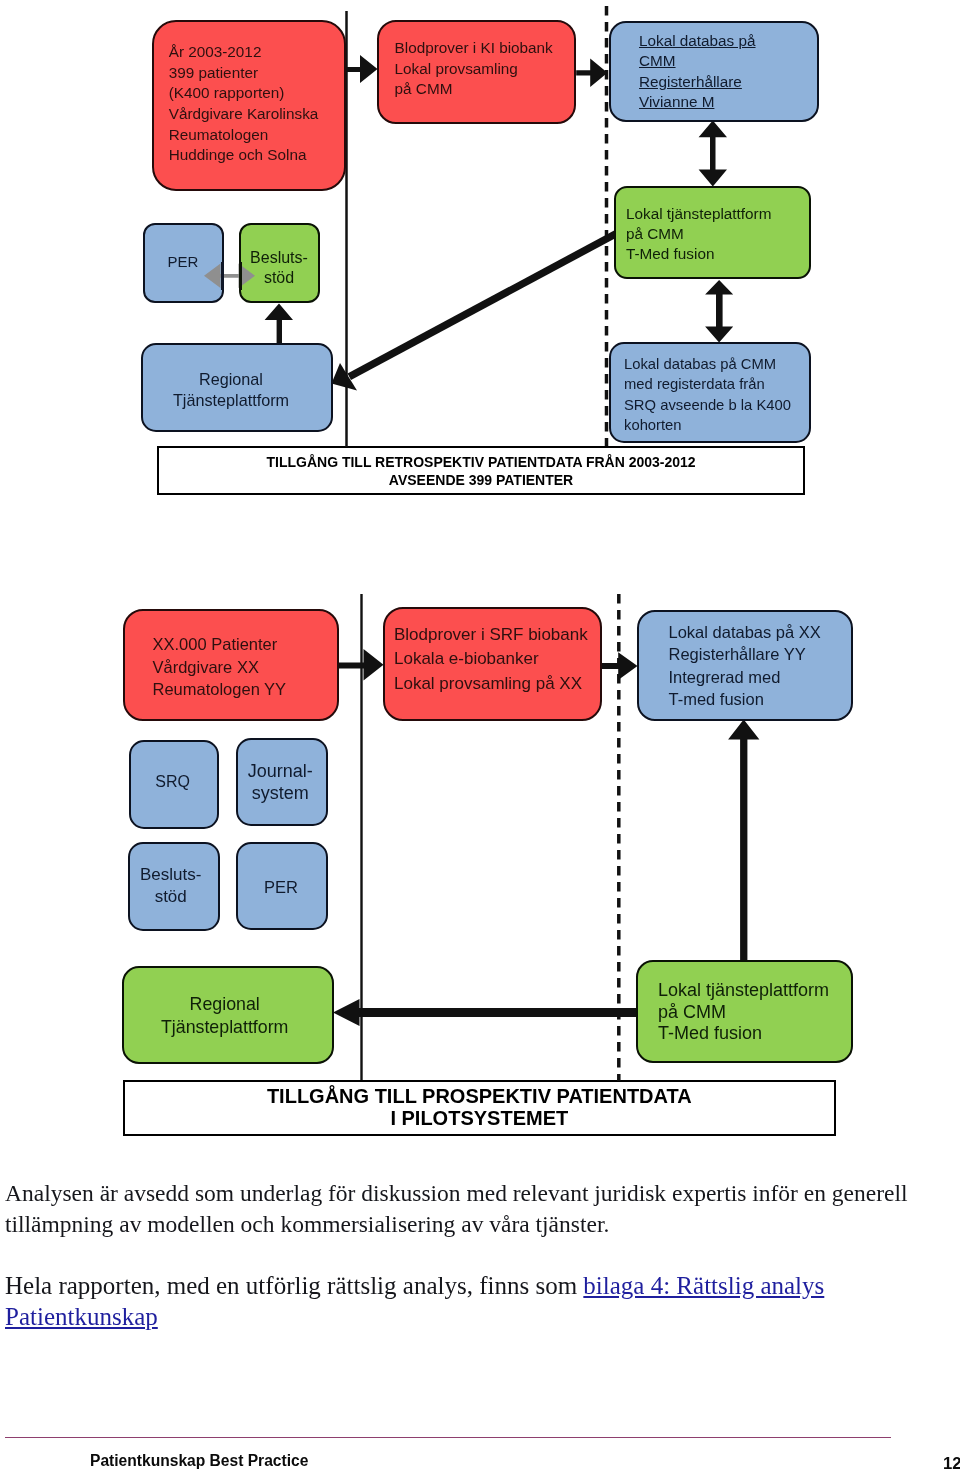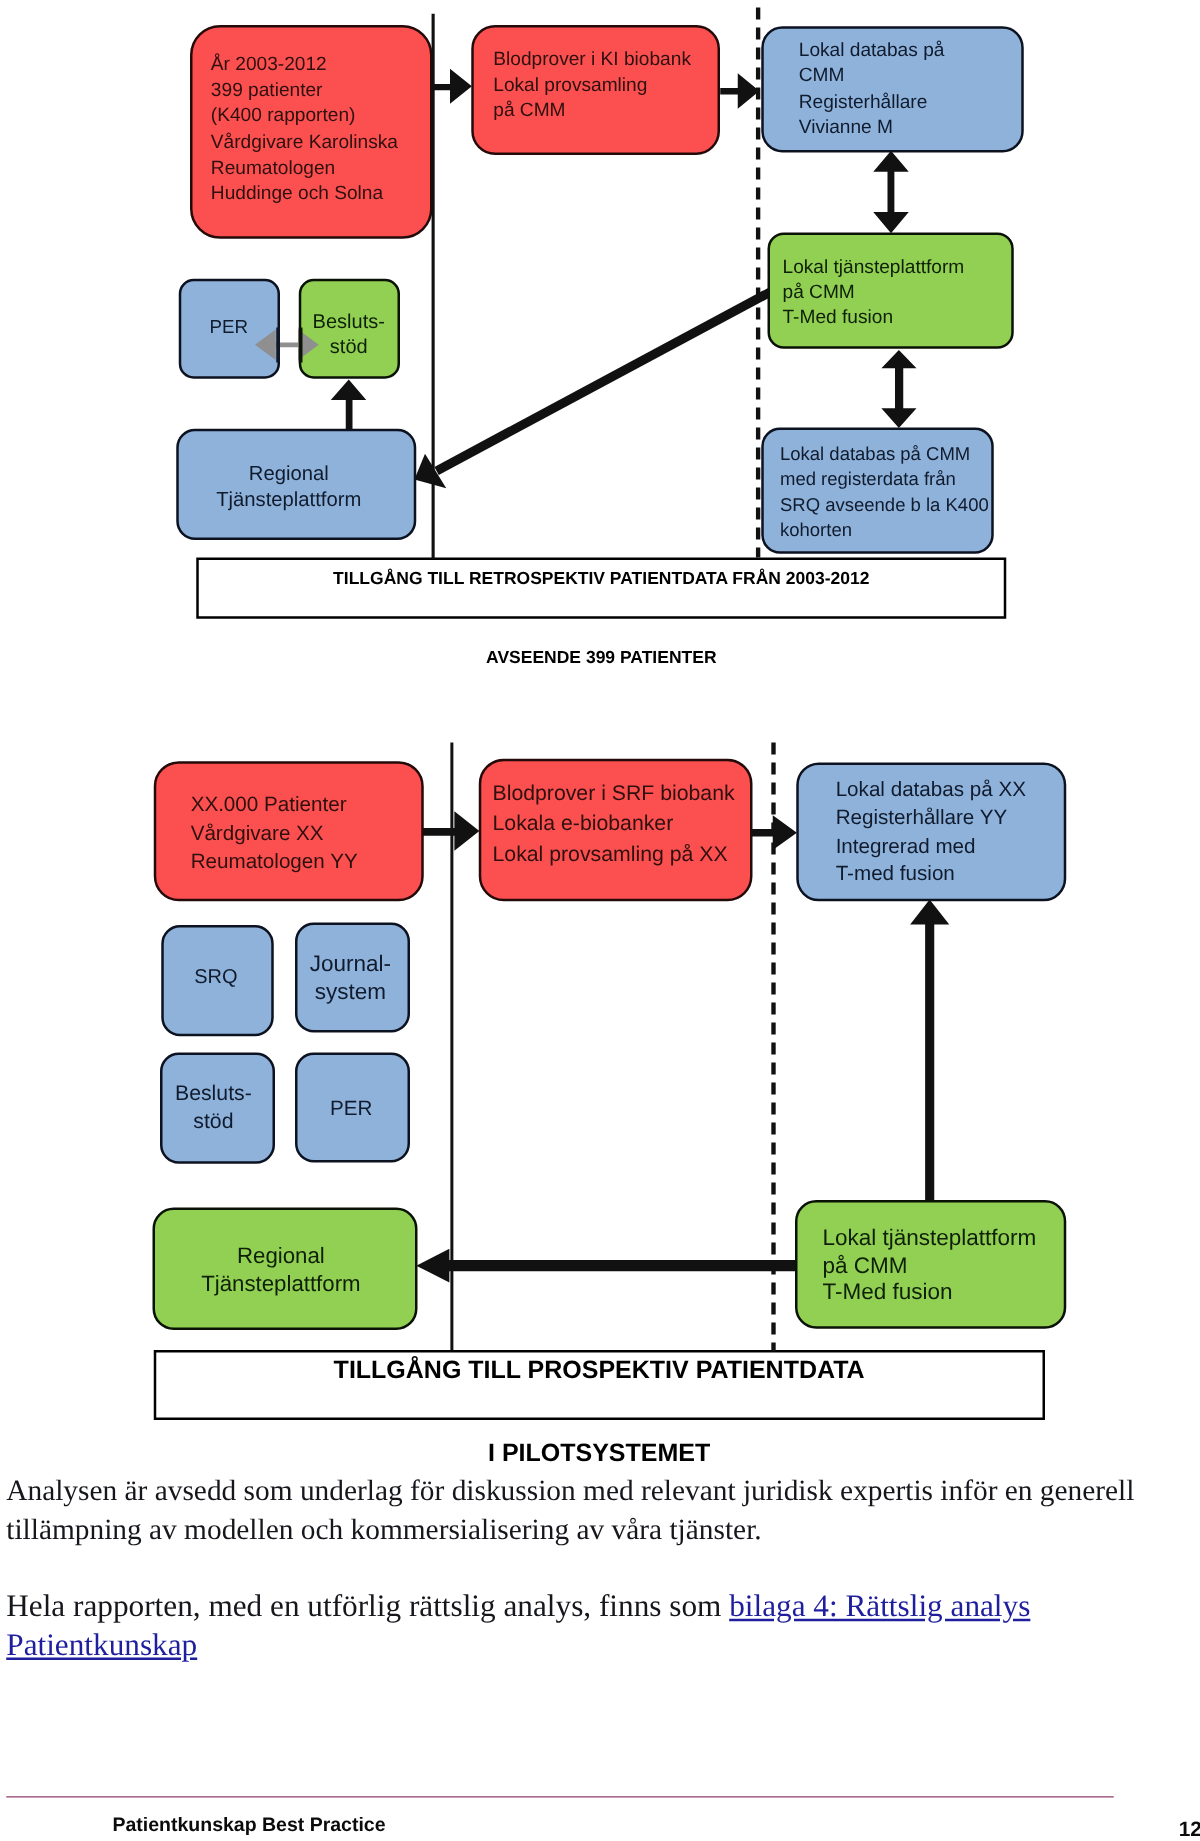--- a/index.html
+++ b/index.html
@@ -13,21 +13,21 @@
   .nodebox{position:absolute;box-sizing:border-box;border:2.8px solid #13161f;
            display:flex;align-items:center;color:#1a1f2b;}
   .nodebox.red{background:#fc4f4f;border-color:#250a0a;color:#2e100f;}
   .nodebox.blue{background:#8fb2da;border-color:#0c1220;color:#101b2e;}
   .nodebox.green{background:#91d052;border-color:#0a1205;color:#0f2008;}
   .lines{width:100%;}
   .ln{white-space:nowrap;}
   .banner{position:absolute;box-sizing:border-box;border:2.5px solid #000;background:#fff;
           display:flex;flex-direction:column;align-items:center;justify-content:center;
           color:#000;font-weight:bold;}
-  .banner .bl{white-space:nowrap;margin-top:45px;}
+  .banner .bl{white-space:nowrap;}
   .body-text{position:absolute;font-family:"Liberation Serif",serif;color:#16171c;}
   .footer-rule{position:absolute;background:#8e3f6e;}
   .footer-txt{position:absolute;font-family:"Liberation Sans",sans-serif;font-weight:bold;color:#0b0b0b;}
   .lnk{color:#1f1f9e;text-decoration:underline;text-underline-offset:2px;}
 </style>
 </head>
 <body>
 
 <div class="page">
 
@@ -84,36 +84,36 @@
           <div class="ln">Huddinge och Solna</div>
         </div>
       </div>
       <div class="nodebox red" style="left: 377px; top: 20px; width: 199px; height: 104px; border-radius: 19px; justify-content: flex-start; padding-left: 15.6px;">
         <div class="lines" style="font-size: 15.3px; line-height: 20.5px; text-align: left; position: relative; top: -3px; left: 0px;">
           <div class="ln">Blodprover i KI biobank</div>
           <div class="ln">Lokal provsamling</div>
           <div class="ln">på CMM</div>
         </div>
       </div>
-      <div class="nodebox blue" style="left: 609px; top: 21px; width: 210px; height: 101px; border-radius: 17px; justify-content: flex-start; padding-left: 28px;">
+      <div class="nodebox blue" style="left: 609px; top: 21px; width: 210px; height: 101px; border-radius: 17px; justify-content: flex-start; padding-left: 28px; text-decoration: underline;">
         <div class="lines" style="font-size: 15.3px; line-height: 20.5px; text-align: left;">
           <div class="ln">Lokal databas på</div>
           <div class="ln">CMM</div>
           <div class="ln">Registerhållare</div>
           <div class="ln">Vivianne M</div>
         </div>
       </div>
       <div class="nodebox green" style="left: 614px; top: 186px; width: 197px; height: 93px; border-radius: 13px; justify-content: flex-start; padding-left: 10px;">
         <div class="lines" style="font-size: 15.3px; line-height: 20px; text-align: left; position: relative; top: 1px; left: 0px;">
           <div class="ln">Lokal tjänsteplattform</div>
           <div class="ln">på CMM</div>
           <div class="ln">T-Med fusion</div>
         </div>
       </div>
-      <div class="nodebox blue" style="left: 609px; top: 342px; width: 186px; height: 101px; border-radius: 15px; justify-content: flex-start; padding-left: 13px;">
+      <div class="nodebox blue" style="left: 609px; top: 342px; width: 202px; height: 101px; border-radius: 15px; justify-content: flex-start; padding-left: 13px;">
         <div class="lines" style="font-size: 14.8px; line-height: 20.5px; text-align: left; position: relative; top: 2px; left: 0px;">
           <div class="ln">Lokal databas på CMM</div>
           <div class="ln">med registerdata från</div>
           <div class="ln">SRQ avseende b la K400</div>
           <div class="ln">kohorten</div>
         </div>
       </div>
       <div class="nodebox blue" style="left: 142.5px; top: 223px; width: 81px; height: 80px; border-radius: 12px; justify-content: center; padding-left: 0px;">
         <div class="lines" style="font-size: 15px; line-height: 20px; text-align: center; position: relative; top: -1.5px; left: 0px;">
           <div class="ln">PER</div>

